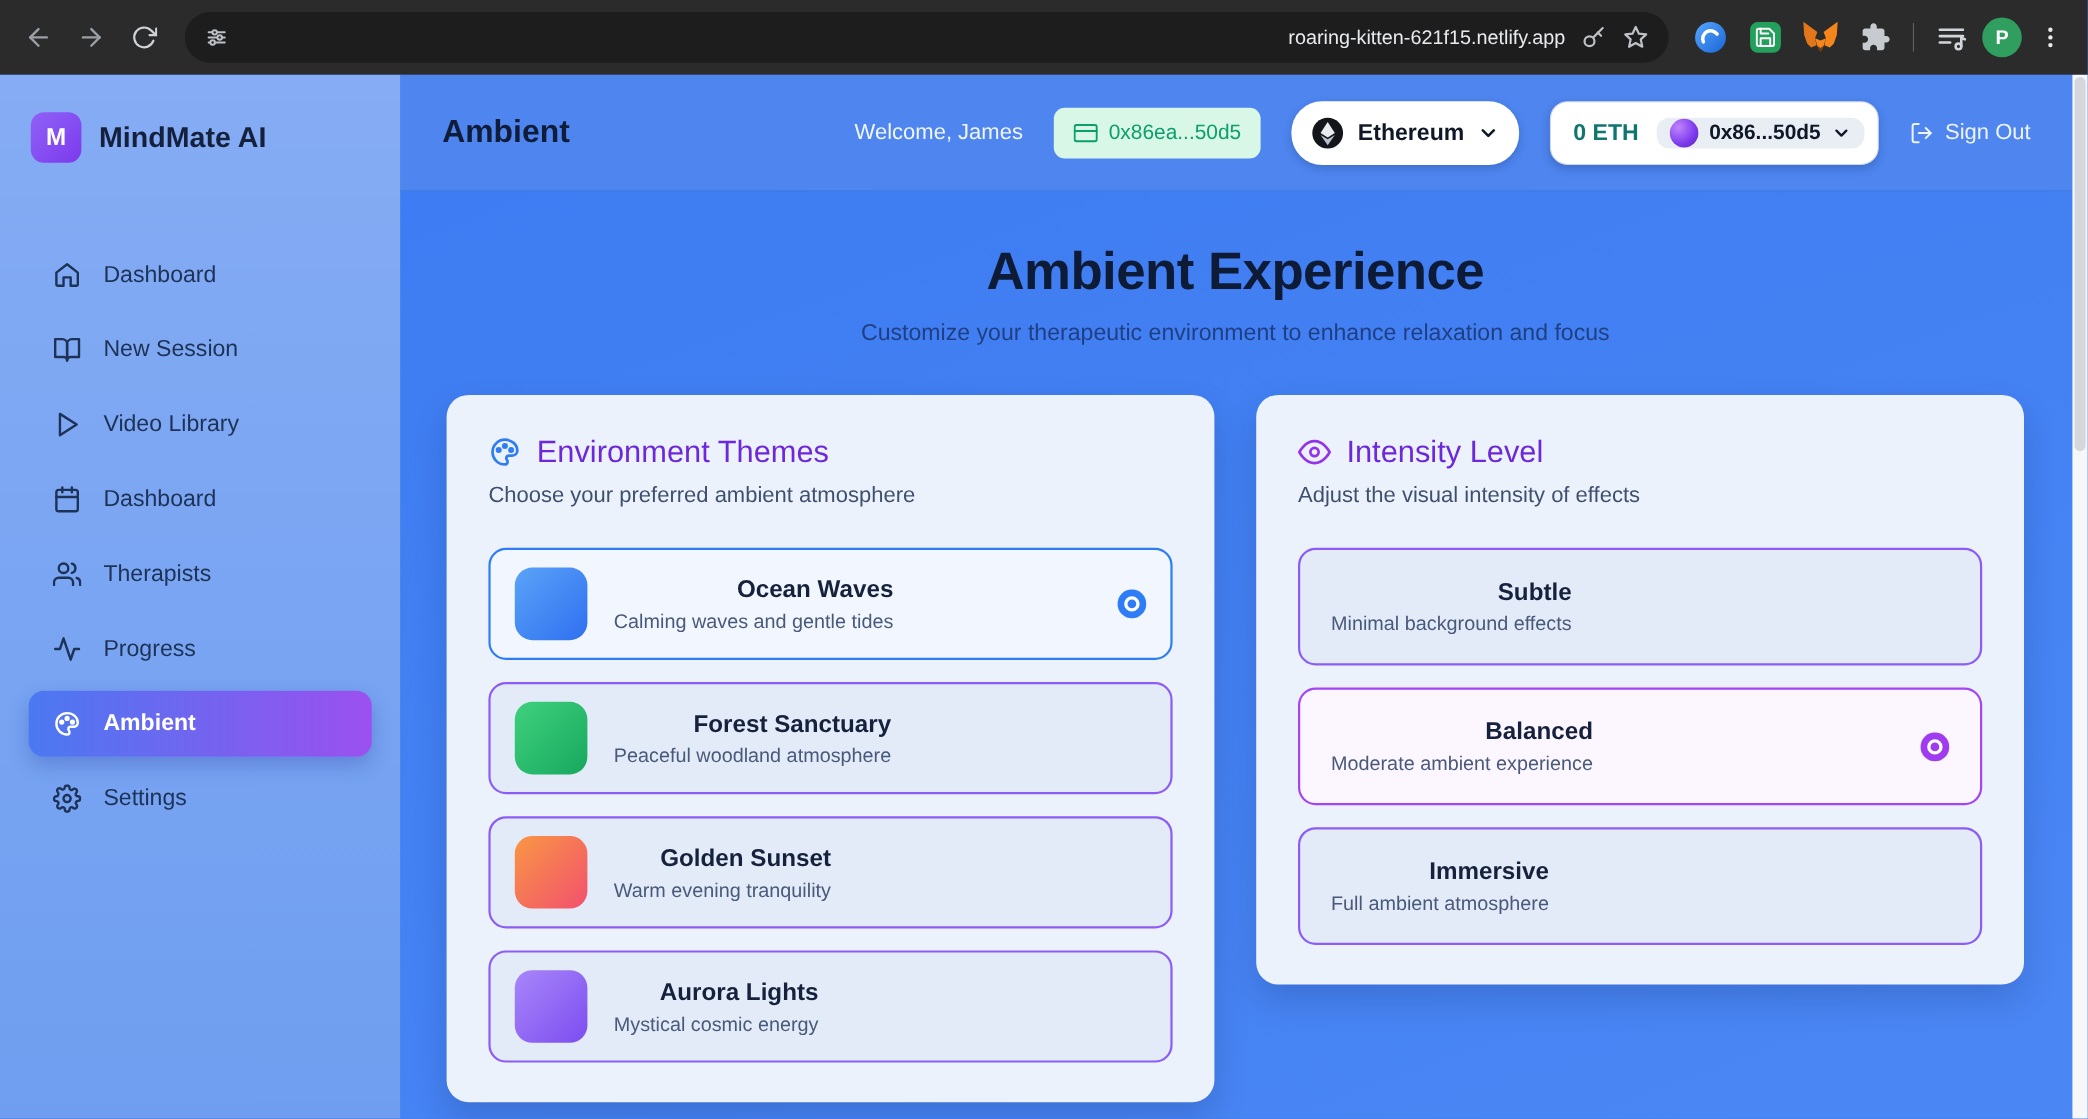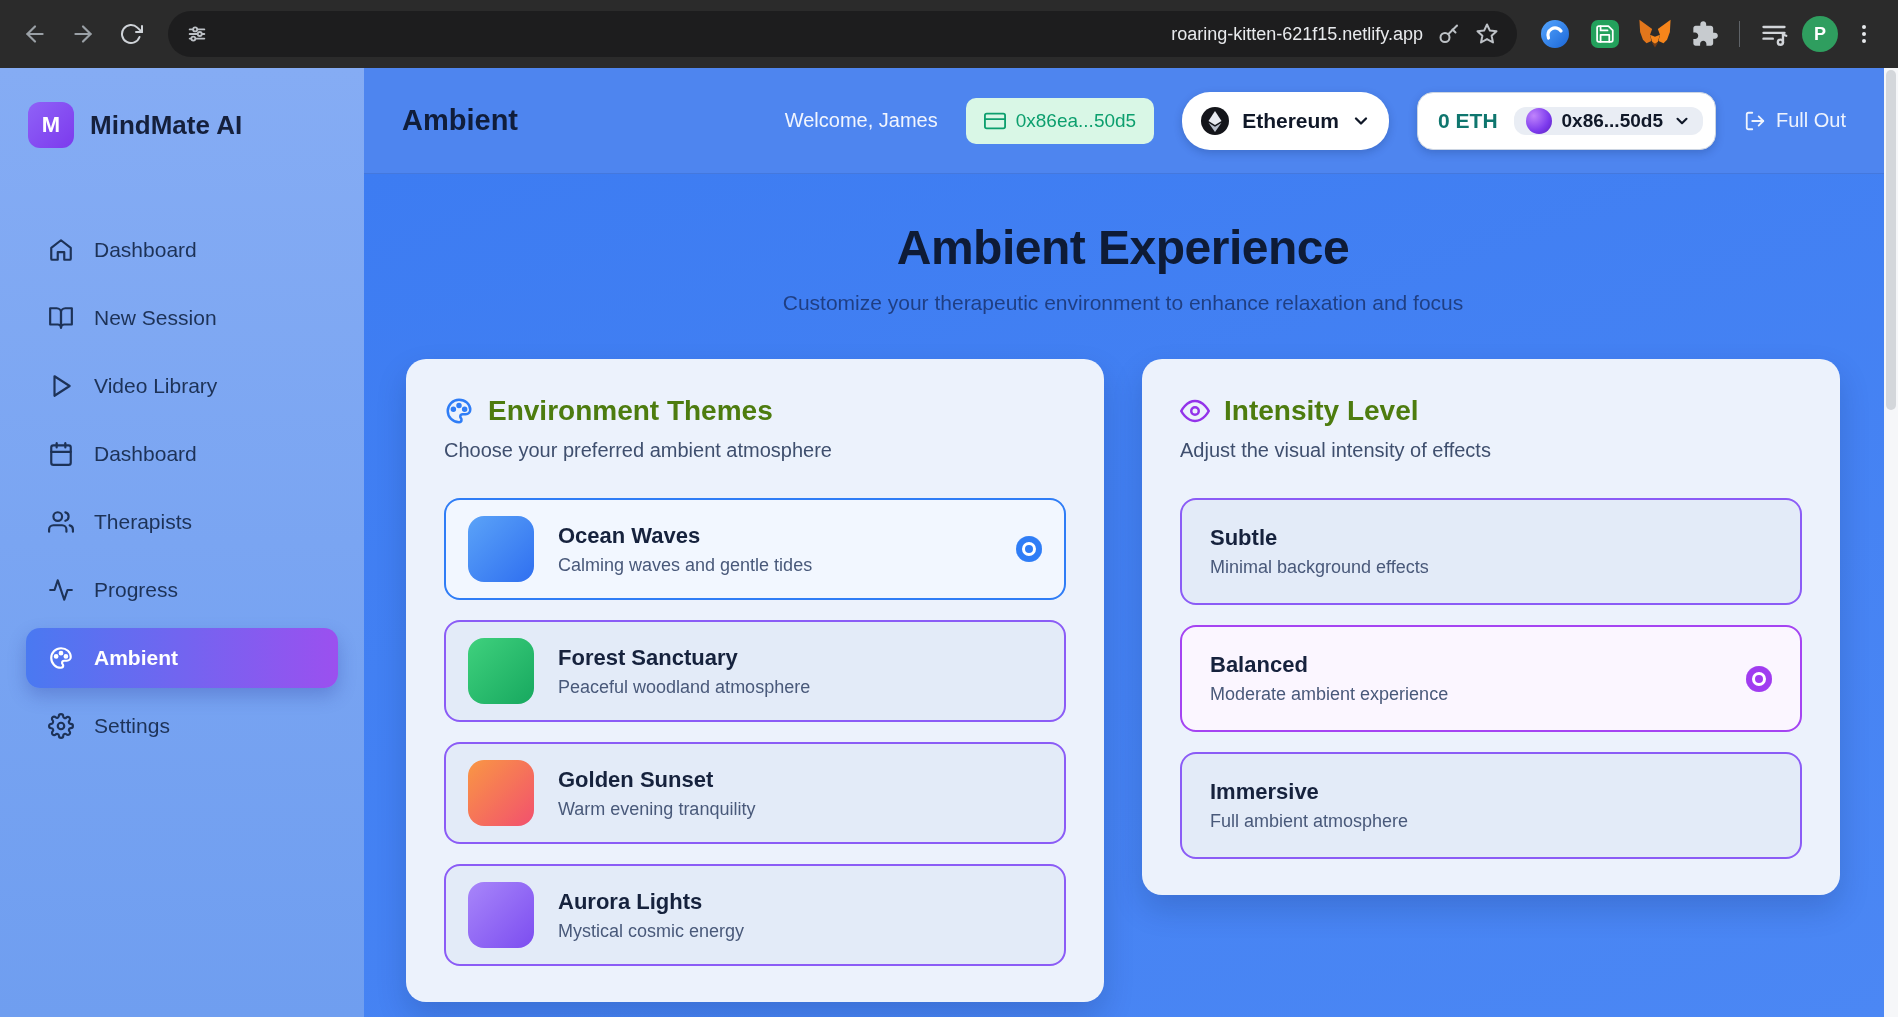--- a/index.html
+++ b/index.html
@@ -47,24 +47,24 @@
   .sign-out { background:none; border:none; color:#eef3fd; font-family:inherit; font-size:20px; display:flex; align-items:center; gap:10px; cursor:pointer; }
 
   
   .main { flex:1; background:linear-gradient(160deg,#3d7cf2 0%, #4b87f4 100%); padding:46px 44px 0 42px; text-align:center; overflow:hidden; }
   .main-title { font-size:48px; font-weight:800; color:#0e1b36; letter-spacing:-0.5px; }
   .main-sub { margin-top:16px; font-size:21px; color:rgba(18,38,88,0.72); }
   .cards { display:flex; gap:38px; margin-top:44px; text-align:left; align-items:flex-start; }
   .card { flex:1; background:#ecf2fc; border-radius:20px; padding:36px 38px; box-shadow:0 14px 30px rgba(10,30,80,0.18); }
   .card-head { display:flex; align-items:center; gap:14px; }
   .card-ic { display:flex; }
-  .card-title { font-size:28px; font-weight:700; color:#4d7c0f; }
+  .card-title { font-size:28px; font-weight:400; color:#6d28d9; }
   .card-sub { margin-top:12px; font-size:20px; color:#3f4f6e; }
   .options { margin-top:36px; display:flex; flex-direction:column; gap:20px; }
-  .option { display:flex; align-items:center; gap:24px; padding:16px 22px; border-radius:16px; background:#e3ebf8; border:2px solid #8b5cf6; cursor:pointer; }
+  .option { display:flex; align-items:center; gap:24px; padding:16px 22px; border-radius:16px; background:#e3ebf8; border:2px solid #8b5cf6; cursor:pointer;text-align:right; }
   .option.selected-blue { background:#f2f7ff; border-color:#2f7df6; }
   .option.intensity { padding:25px 28px; }
   .option.selected-purple { background:#fbf6ff; border-color:#a544f2; }
   .swatch { width:66px; height:66px; border-radius:16px; flex:0 0 auto; }
   .swatch.ocean { background:linear-gradient(135deg,#5ba3f8,#2f6ff0); }
   .swatch.forest { background:linear-gradient(135deg,#3fd17d,#17a85f); }
   .swatch.sunset { background:linear-gradient(135deg,#f99744,#f2506e); }
   .swatch.aurora { background:linear-gradient(135deg,#a886fa,#7c4df0); }
   .opt-text { display:flex; flex-direction:column; gap:6px; }
   .opt-title { font-size:22px; font-weight:700; color:#16223d; }
@@ -313,21 +313,21 @@
               </span>
           </span>
         </button>
 
         <button class="sign-out">
           <svg class="si" width="22" height="22" viewBox="0 0 24 24">
               <path d="M9 21H5a2 2 0 0 1-2-2V5a2 2 0 0 1 2-2h4"></path>
               <polyline points="16 17 21 12 16 7"></polyline>
               <line x1="21" y1="12" x2="9" y2="12"></line>
             </svg>
-          <span>Full Out</span>
+          <span>Sign Out</span>
         </button>
       </div>
     </header>
 
     <main class="main">
       <h1 class="main-title">Ambient Experience</h1>
       <p class="main-sub">Customize your therapeutic environment to enhance relaxation and focus</p>
 
       <div class="cards">
 

